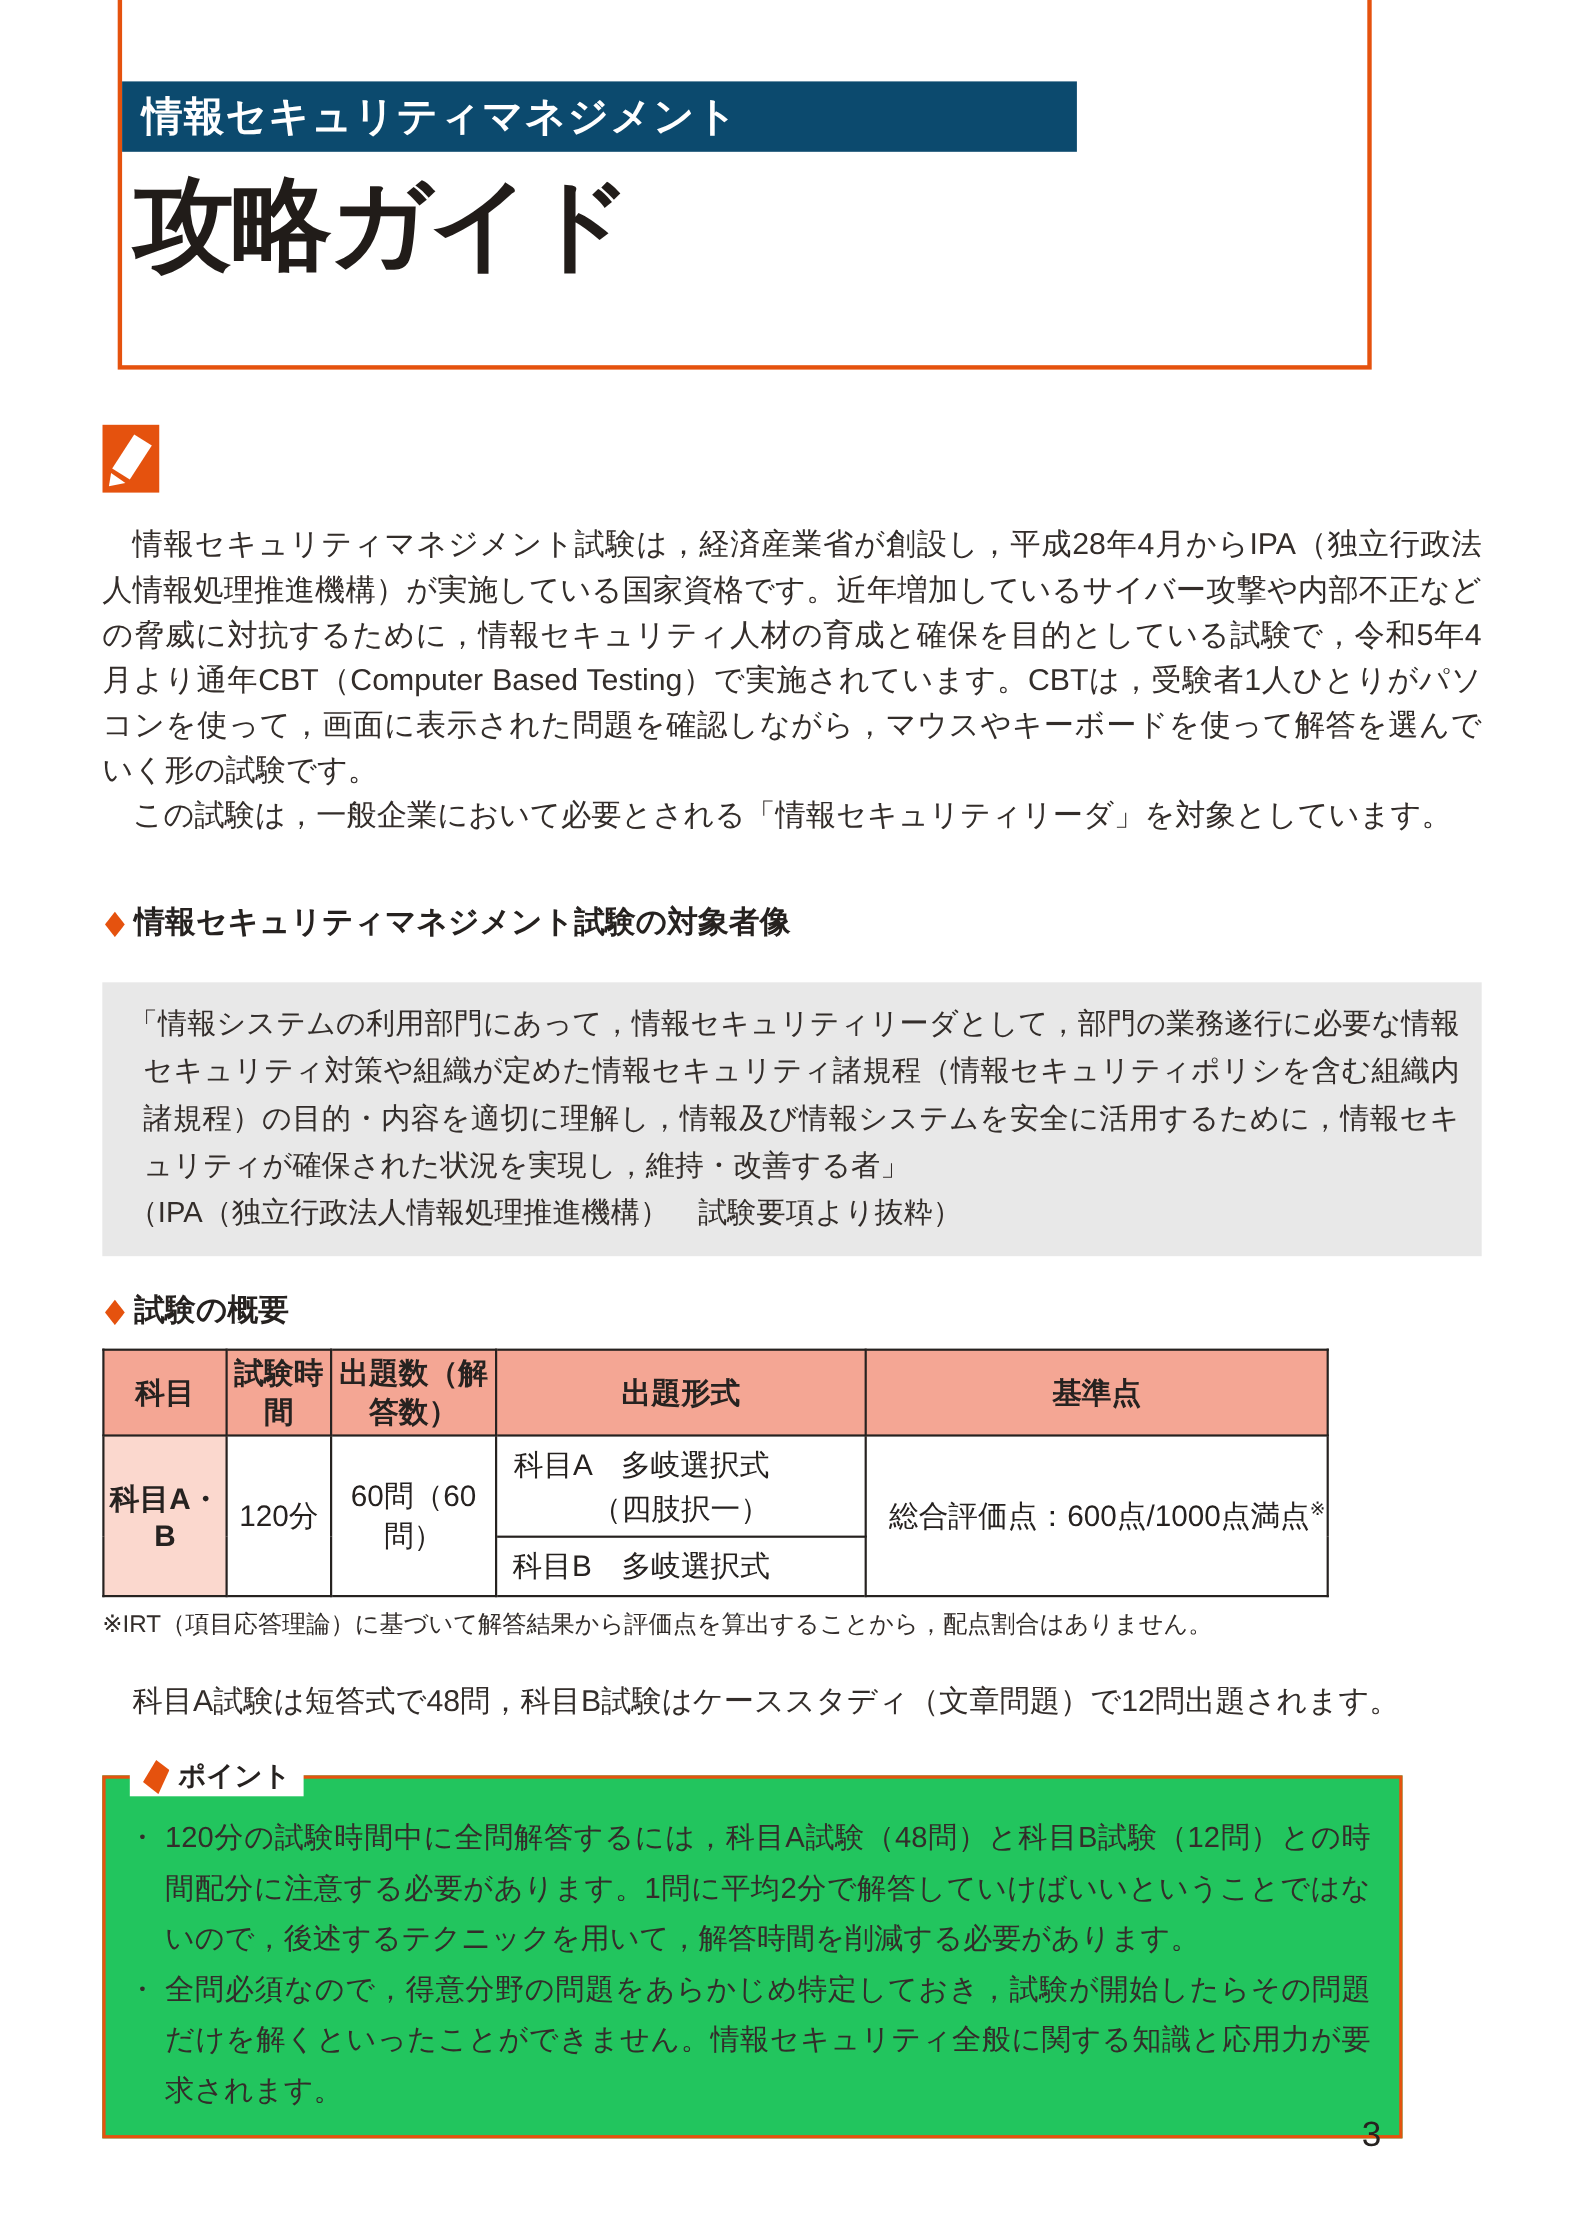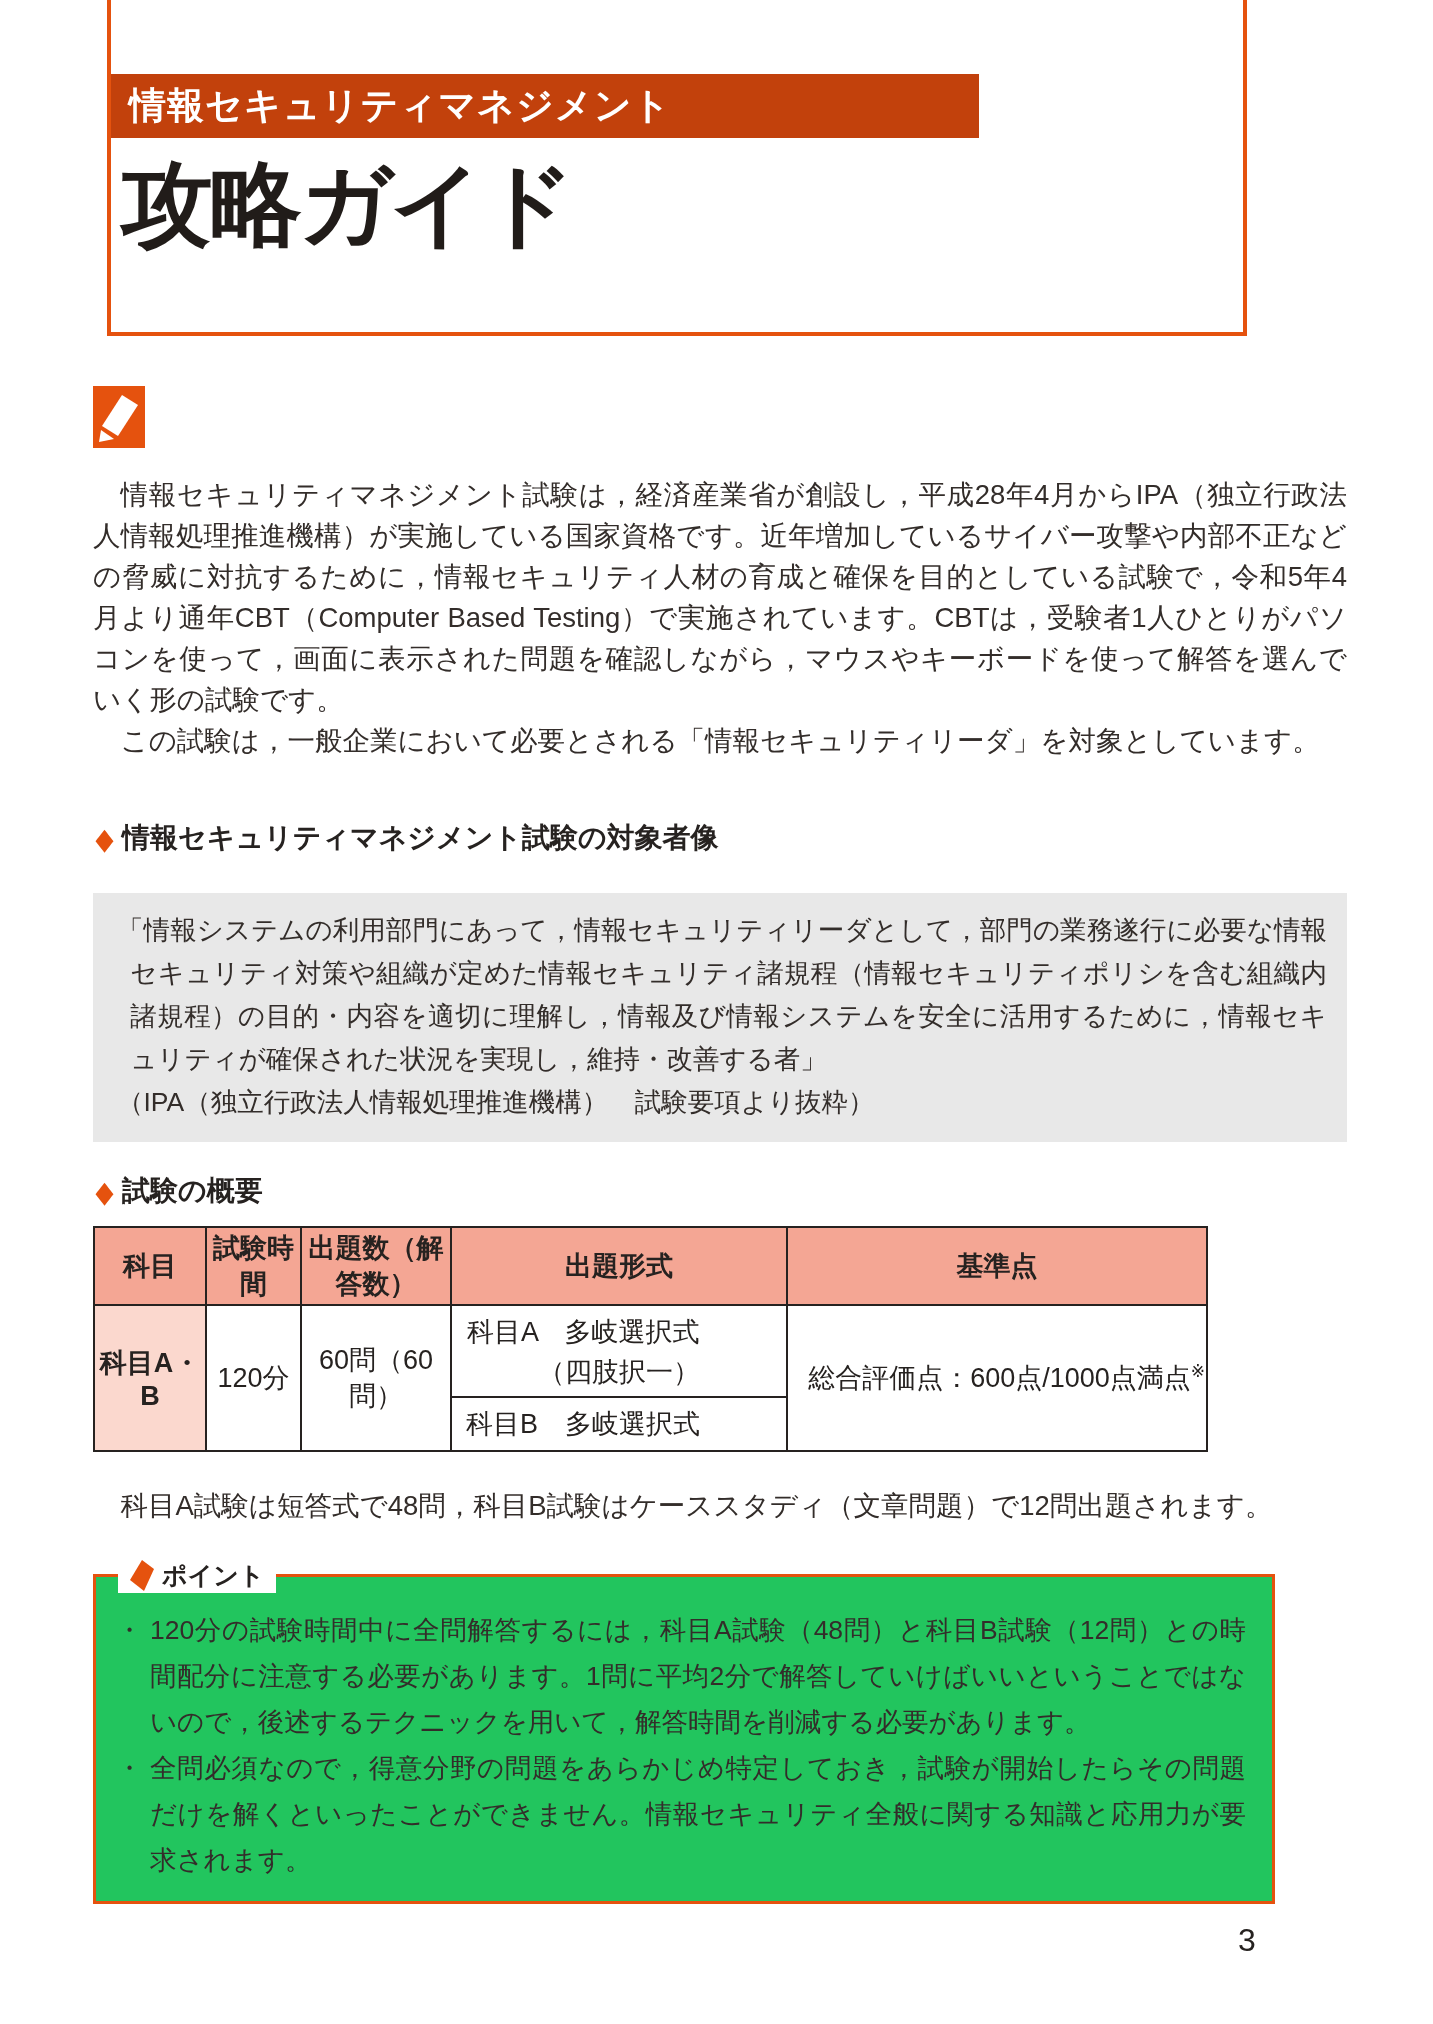--- a/index.html
+++ b/index.html
@@ -10,21 +10,21 @@
   }
   .content{display:flow-root;padding:0 86px 0 93px;}
 
   
   .top-box{
     margin-left:14px;margin-top:-36px;width:1140px;height:372px;
     box-sizing:border-box;border:4px solid #e5520e;background:#fff;
   }
   .banner{
     margin-top:106px;width:868px;height:64px;box-sizing:border-box;
-    background:#c2410c;color:#ffffff;font-size:37px;font-weight:800;
+    background:#0c4a6e;color:#ffffff;font-size:37px;font-weight:800;
     line-height:64px;padding-left:18px;letter-spacing:1px;
   }
   .main-title{
     margin:16px 0 0 10px;font-size:92px;font-weight:900;color:#211c19;
     letter-spacing:-3px;line-height:1.1;
   }
 
   
   .section-heading{margin-top:50px;display:flex;align-items:center;gap:14px;}
   .pencil-badge{width:52px;height:62px;flex:none;}
@@ -151,20 +151,21 @@
         <td class="criteria" rowspan="2">
           <span>総合評価点：600点/1000点満点</span><sup>※</sup>
         </td>
       </tr>
       <tr>
         <td class="format-b">科目B　多岐選択式</td>
       </tr>
     </tbody>
   </table>
 
+  <div class="footnote">※IRT（項目応答理論）に基づいて解答結果から評価点を算出することから，配点割合はありません。</div>
 
   <div class="lead">科目A試験は短答式で48問，科目B試験はケーススタディ（文章問題）で12問出題されます。</div>
 
   <div class="point-box">
     <div class="point-legend">
       <svg class="tag-icon" viewBox="0 0 24 31" xmlns="http://www.w3.org/2000/svg">
         <path d="M12 0 L24 9 L14 31 L0 20 Z" fill="#e5520e"></path>
       </svg>
       <span>ポイント</span>
     </div>

